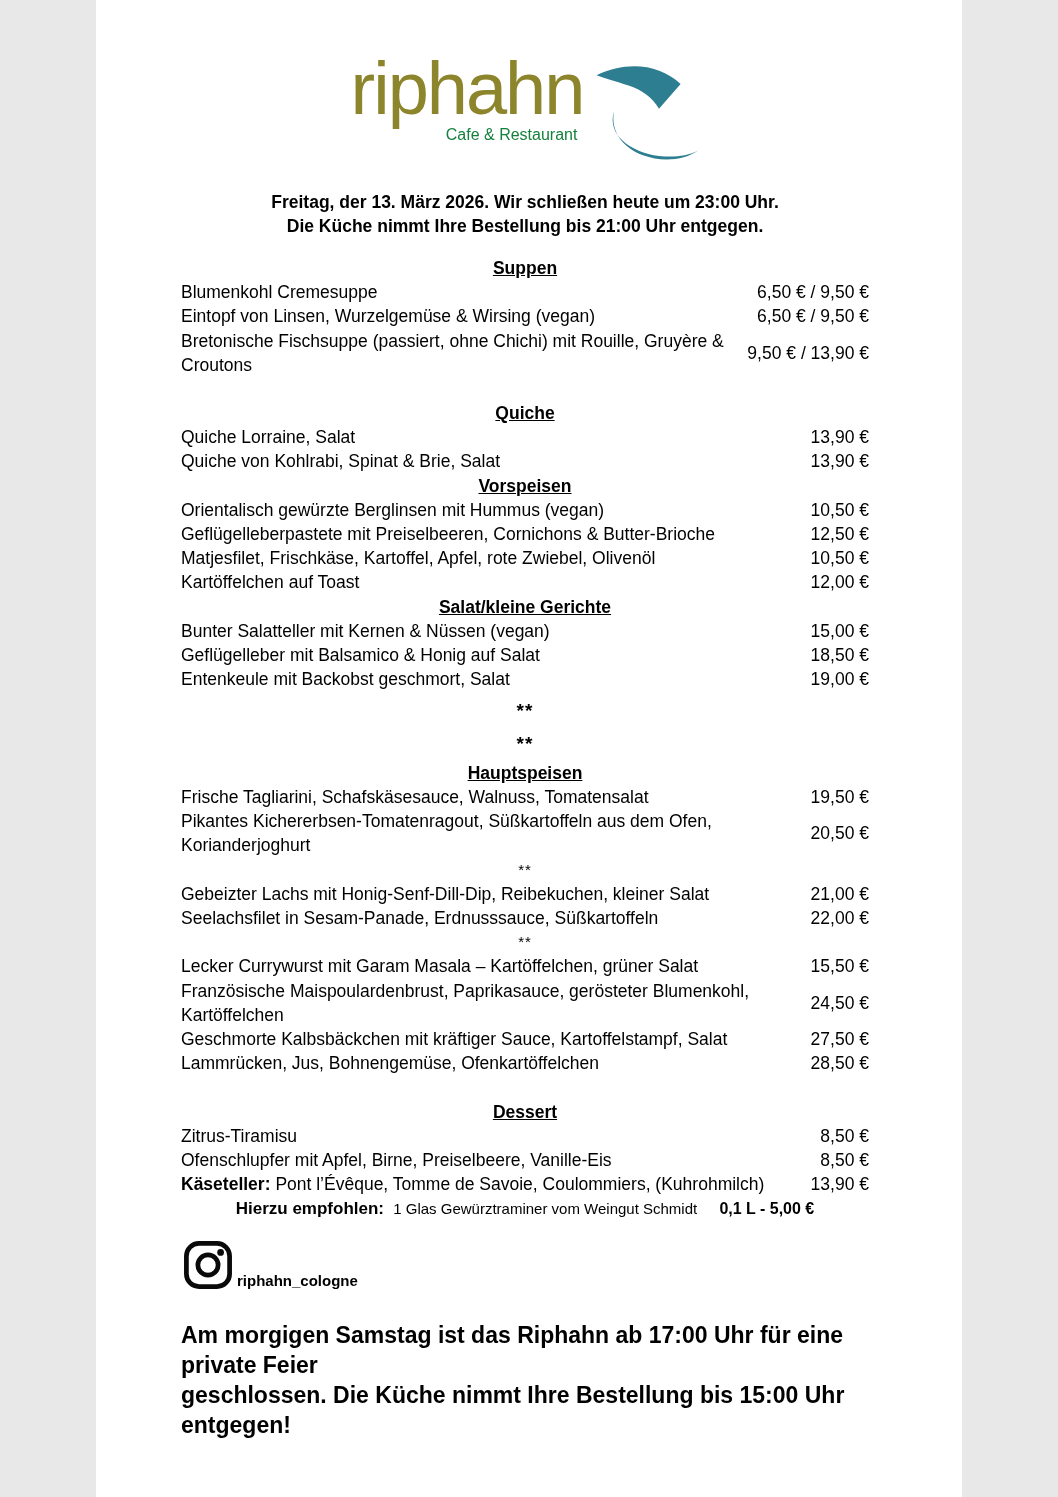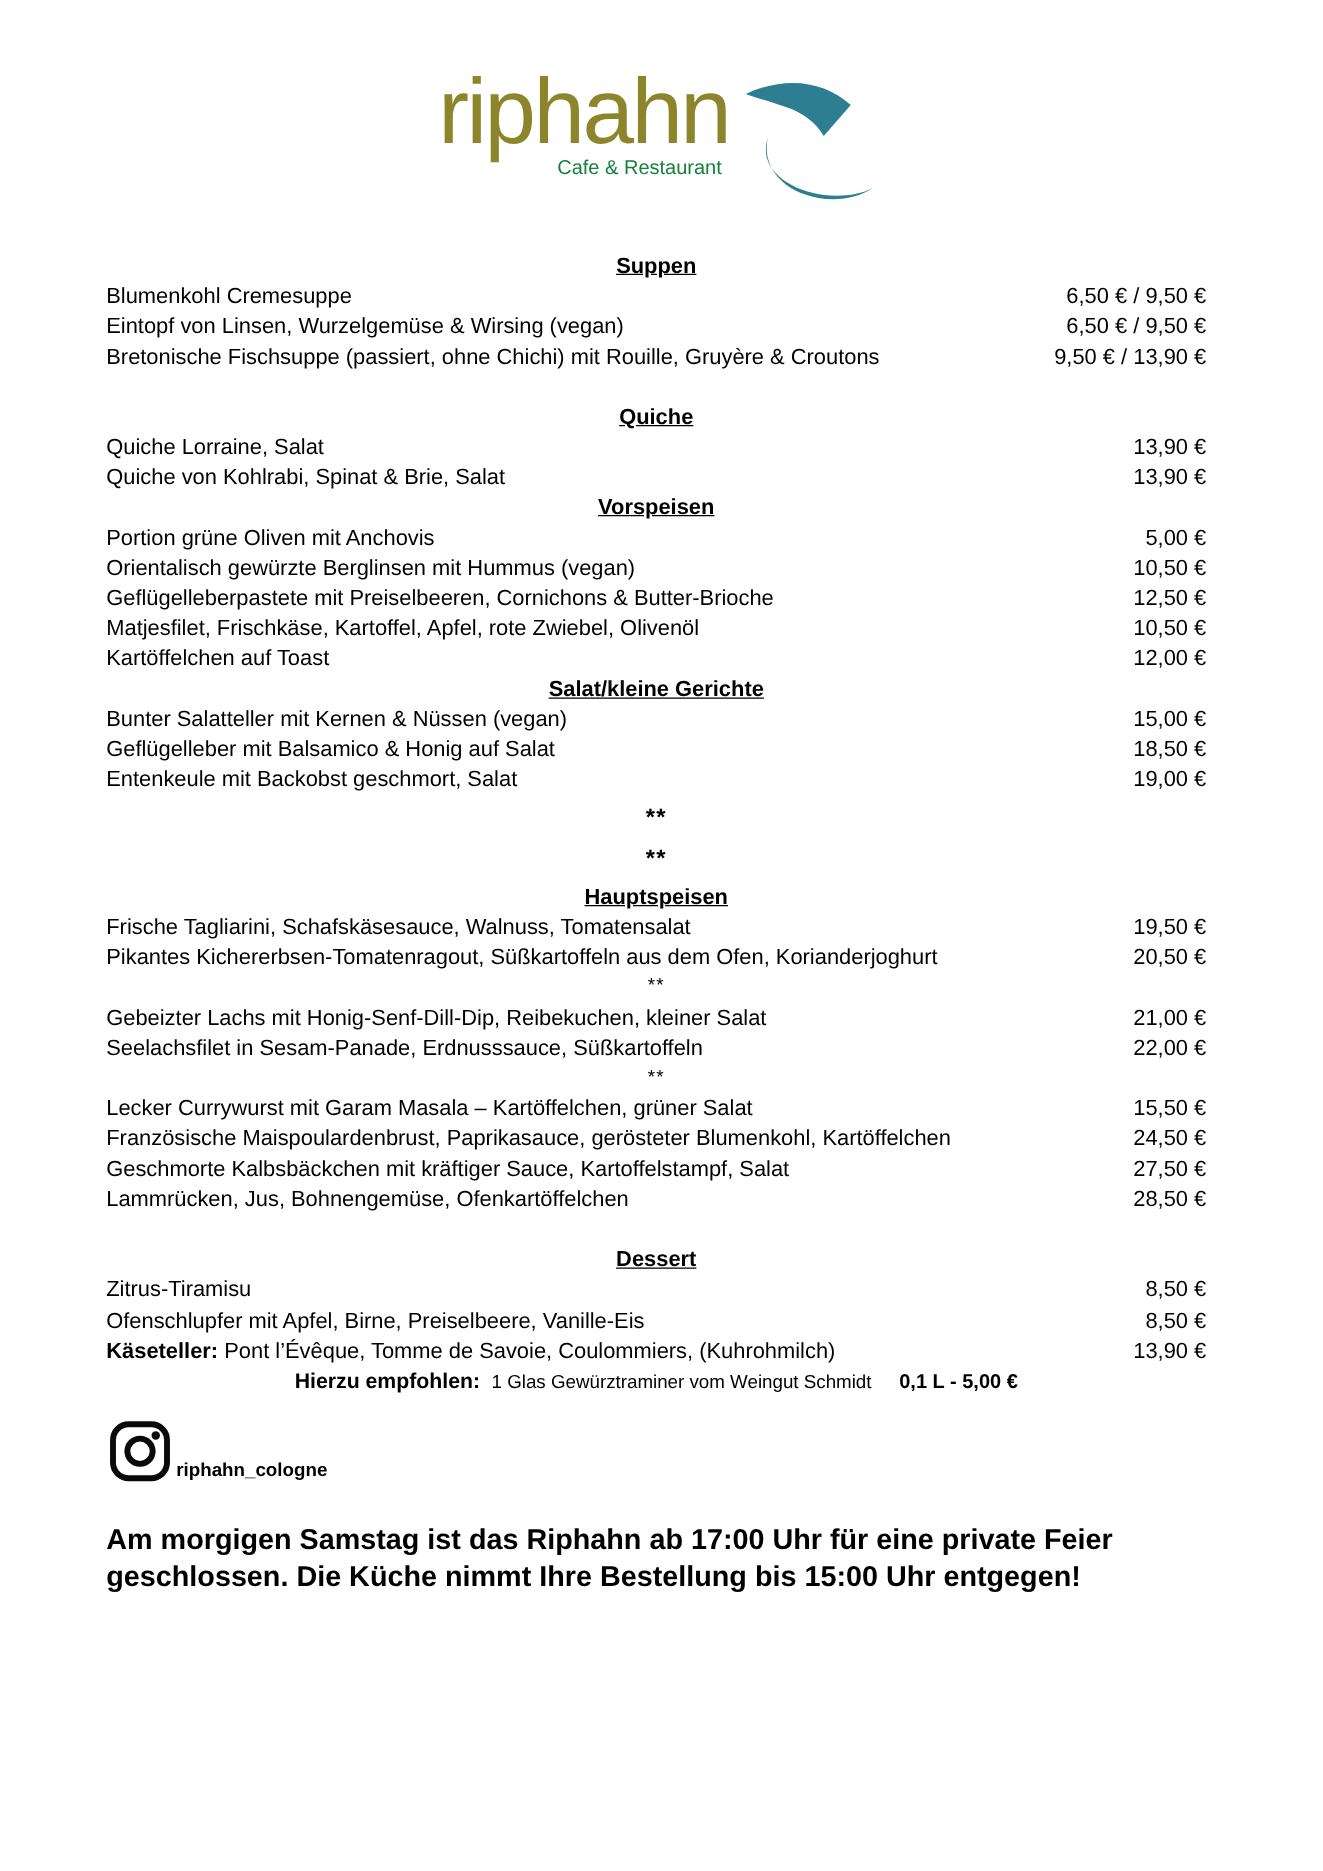--- a/index.html
+++ b/index.html
@@ -1,17 +1,17 @@
 <!DOCTYPE html>
 <html><head>
 <meta charset="utf-8">
 <style>
   html,body{margin:0;padding:0;background:#e8e8e8;}
   .page{
-    width:1058px;height:1497px;margin:0 auto;background:#ffffff;
+    width:866px;height:1497px;margin:0 auto;background:#ffffff;
     box-sizing:border-box;padding:54px 93px 0 85px;
     font-family:"Liberation Sans",sans-serif;color:#000;
     position:relative;overflow:hidden;
   }
   
   .logo-row{display:flex;justify-content:center;align-items:flex-start;height:128px;}
   .brand-block{display:flex;flex-direction:column;align-items:flex-end;}
   .brand{font-size:74px;line-height:.95;letter-spacing:-2px;color:#8d852c;font-weight:400;}
   .subtitle{font-size:16px;color:#15803d;margin:2px 6px 0 0;}
   .swoosh{margin-left:12px;margin-top:-4px;flex:0 0 auto;}
@@ -45,20 +45,24 @@
     <div class="brand-block">
       <div class="brand">riphahn</div>
       <div class="subtitle">Cafe &amp; Restaurant</div>
     </div>
     <svg class="swoosh" width="104" height="124" viewBox="0 0 130 132">
       <path d="M 2 20 C 40 2, 80 6, 107 31 L 80 62 C 72 48, 58 38, 42 33 C 28 28, 13 24, 2 20 Z" fill="#2d7e91"></path>
       <path d="M 24 64 C 14 94, 44 116, 80 121 C 98 123, 116 121, 129 114 C 112 126, 84 129, 60 120 C 38 112, 18 92, 24 64 Z" fill="#2d7e91"></path>
     </svg>
   </div>
 
+  <div class="dates">
+    <div>Freitag, der 13. März 2026. Wir schließen heute um 23:00 Uhr.</div>
+    <div>Die Küche nimmt Ihre Bestellung bis 21:00 Uhr entgegen.</div>
+  </div>
 
   <div class="menu">
 
     <div class="sec-title">Suppen</div>
     <div class="menu-row">
       <div>Blumenkohl Cremesuppe</div>
       <div class="price">6,50 € / 9,50 €</div>
     </div>
     <div class="menu-row">
       <div>Eintopf von Linsen, Wurzelgemüse &amp; Wirsing (vegan)</div>
@@ -73,24 +77,20 @@
     <div class="menu-row">
       <div>Quiche Lorraine, Salat</div>
       <div class="price">13,90 €</div>
     </div>
     <div class="menu-row">
       <div>Quiche von Kohlrabi, Spinat &amp; Brie, Salat</div>
       <div class="price">13,90 €</div>
     </div>
 
     <div class="sec-title">Vorspeisen</div>
-    <div class="menu-row">
-      <div>Portion grüne Oliven mit Anchovis</div>
-      <div class="price">5,00 €</div>
-    </div>
     <div class="menu-row">
       <div>Orientalisch gewürzte Berglinsen mit Hummus (vegan)</div>
       <div class="price">10,50 €</div>
     </div>
     <div class="menu-row">
       <div>Geflügelleberpastete mit Preiselbeeren, Cornichons &amp; Butter-Brioche</div>
       <div class="price">12,50 €</div>
     </div>
     <div class="menu-row">
       <div>Matjesfilet, Frischkäse, Kartoffel, Apfel, rote Zwiebel, Olivenöl</div>

